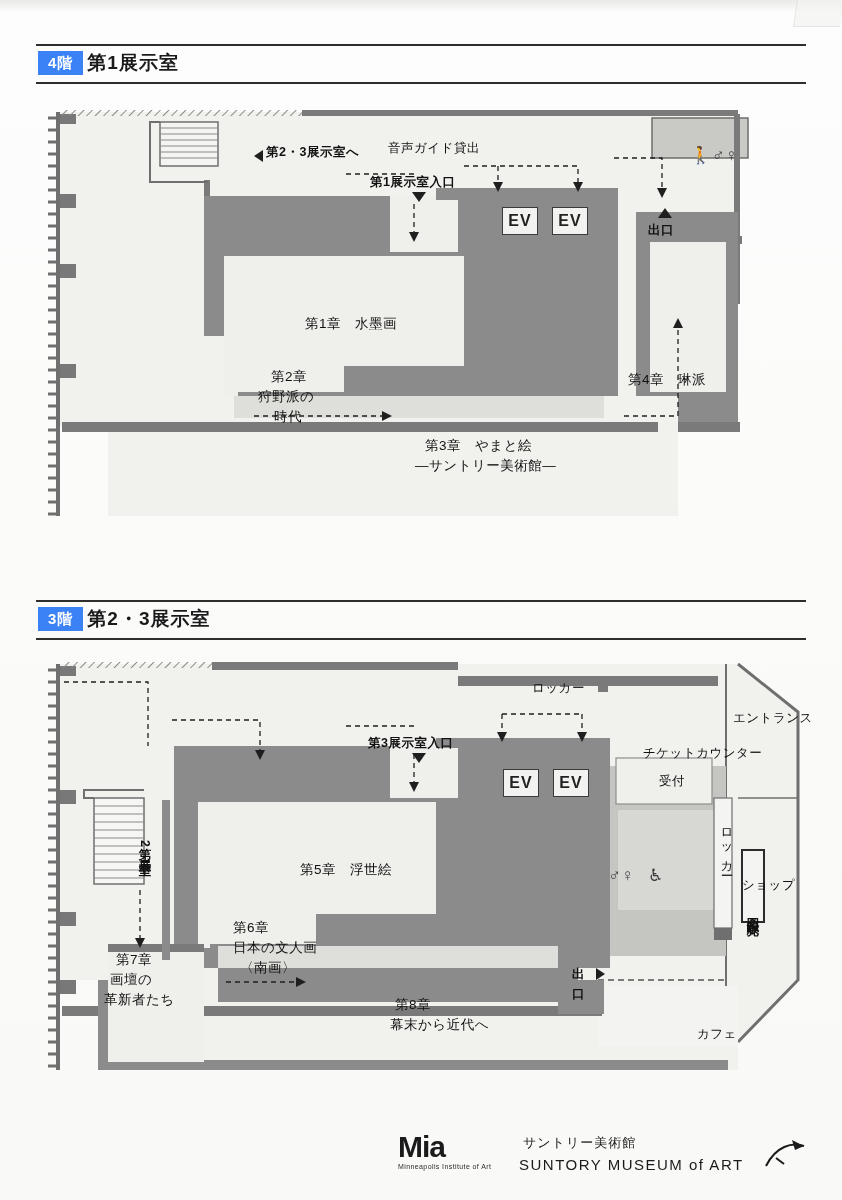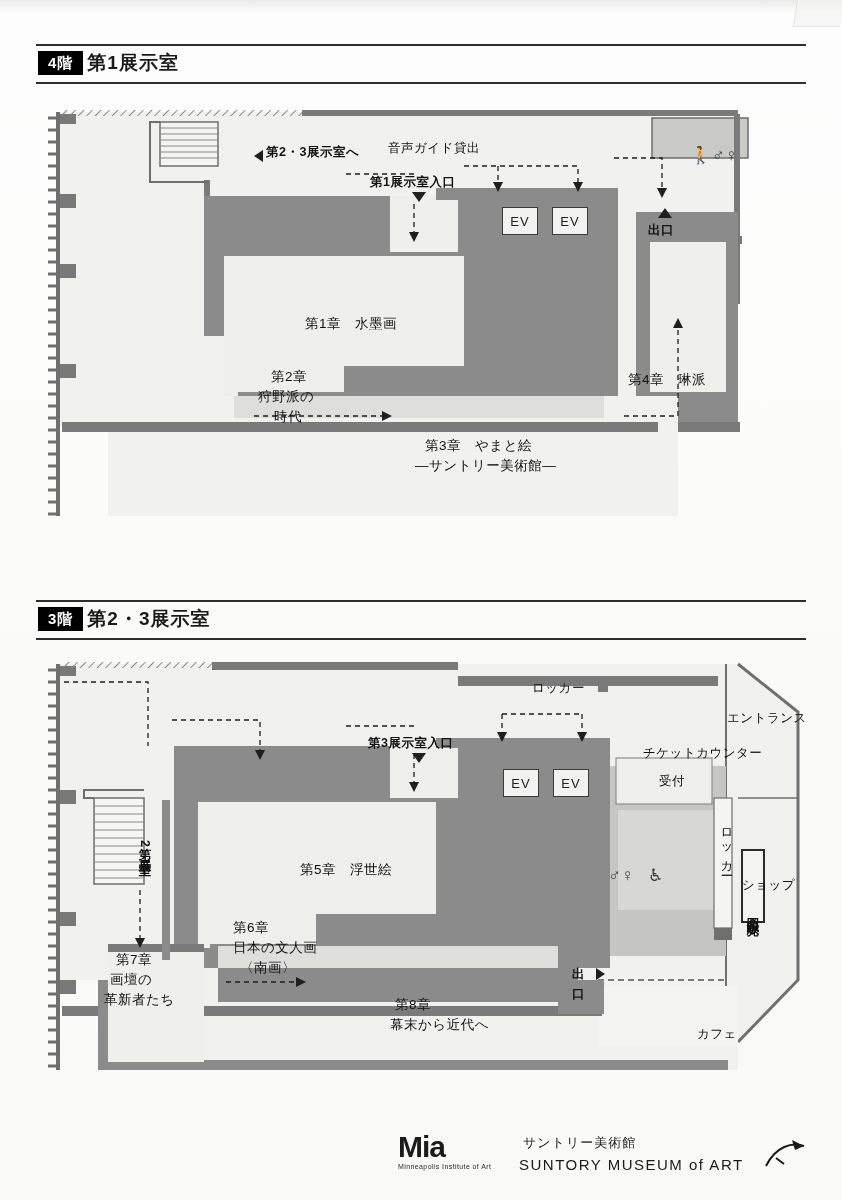--- a/index.html
+++ b/index.html
@@ -24,21 +24,21 @@
     position:absolute;right:0;top:0;width:46px;height:26px;
     background:#f4f4f2;
     border-left:1px solid #ddd;border-bottom:1px solid #ddd;
     transform:skewX(-8deg);
     opacity:.7;
   }
 
   
   .floor-head{position:absolute;display:flex;align-items:center;}
   .floor-badge{
-    background:#000000;color:#fff;font-weight:bold;font-size:15px;
+    background:#3b82f6;color:#fff;font-weight:bold;font-size:15px;
     padding:4px 10px 5px 10px;letter-spacing:1px;line-height:1;
   }
   .floor-title{
     font-size:19px;font-weight:bold;margin-left:4px;letter-spacing:1px;
   }
   .head-rule{
     position:absolute;height:2px;background:#2e2e2e;
   }
 
   
@@ -53,21 +53,21 @@
   .lbl.b{font-weight:bold;}
   .lbl.c{text-align:center;}
   .lbl.vert{
     writing-mode:vertical-rl;white-space:nowrap;letter-spacing:2px;
   }
   .lbl.big{font-size:13.5px;}
 
   .evbox{
     position:absolute;width:34px;height:26px;border:1.6px solid #3a3a3a;
     background:#f2f2f0;display:flex;align-items:center;justify-content:center;
-    font-size:13px;font-weight:normal;letter-spacing:1px;color:#222;
+    font-size:16px;font-weight:bold;letter-spacing:1px;color:#222;
   }
 
   .tri{width:0;height:0;position:absolute;}
   .tri.down{border-left:7px solid transparent;border-right:7px solid transparent;border-top:10px solid #1f1f1f;}
   .tri.up{border-left:7px solid transparent;border-right:7px solid transparent;border-bottom:10px solid #1f1f1f;}
   .tri.left{border-top:6px solid transparent;border-bottom:6px solid transparent;border-right:9px solid #1f1f1f;}
   .tri.right{border-top:6px solid transparent;border-bottom:6px solid transparent;border-left:9px solid #1f1f1f;}
   .mia{
     position:absolute;left:398px;top:1130px;font-weight:bold;font-size:30px;
     letter-spacing:-1px;color:#1b1b1b;font-family:"Liberation Sans",sans-serif;
@@ -375,21 +375,21 @@
   <polygon points="376,142 371,132 381,132" fill="#1f1f1f"></polygon>
   <polygon points="222,110 217,100 227,100" fill="#1f1f1f"></polygon>
   <polygon points="102,298 97,288 107,288" fill="#1f1f1f"></polygon>
   <polygon points="268,332 258,327 258,337" fill="#1f1f1f"></polygon>
   <polygon points="464,92 459,82 469,82" fill="#1f1f1f"></polygon>
   <polygon points="544,92 539,82 549,82" fill="#1f1f1f"></polygon>
 </svg>
 </div>
 
 <div class="lbl" style="left:532px;top:680px;">ロッカー</div>
-<div class="lbl" style="left:727px;top:710px;">エントランス</div>
+<div class="lbl" style="left:727px;top:710px;padding-left:6px;">エントランス</div>
 <div class="lbl" style="left:643px;top:746px;font-family:Liberation Mono, monospace;">チケットカウンター</div>
 <div class="lbl" style="left:659px;top:773px;">受付</div>
 
 <div class="lbl b" style="left:368px;top:735px;">第3展示室入口</div>
 <div class="tri down" style="left:412px;top:753px;"></div>
 
 <div class="evbox" style="left:503px;top:769px;">EV</div>
 <div class="evbox" style="left:553px;top:769px;">EV</div>
 
 <div class="lbl vert" style="left:718px;top:820px;">ロッカー</div>

